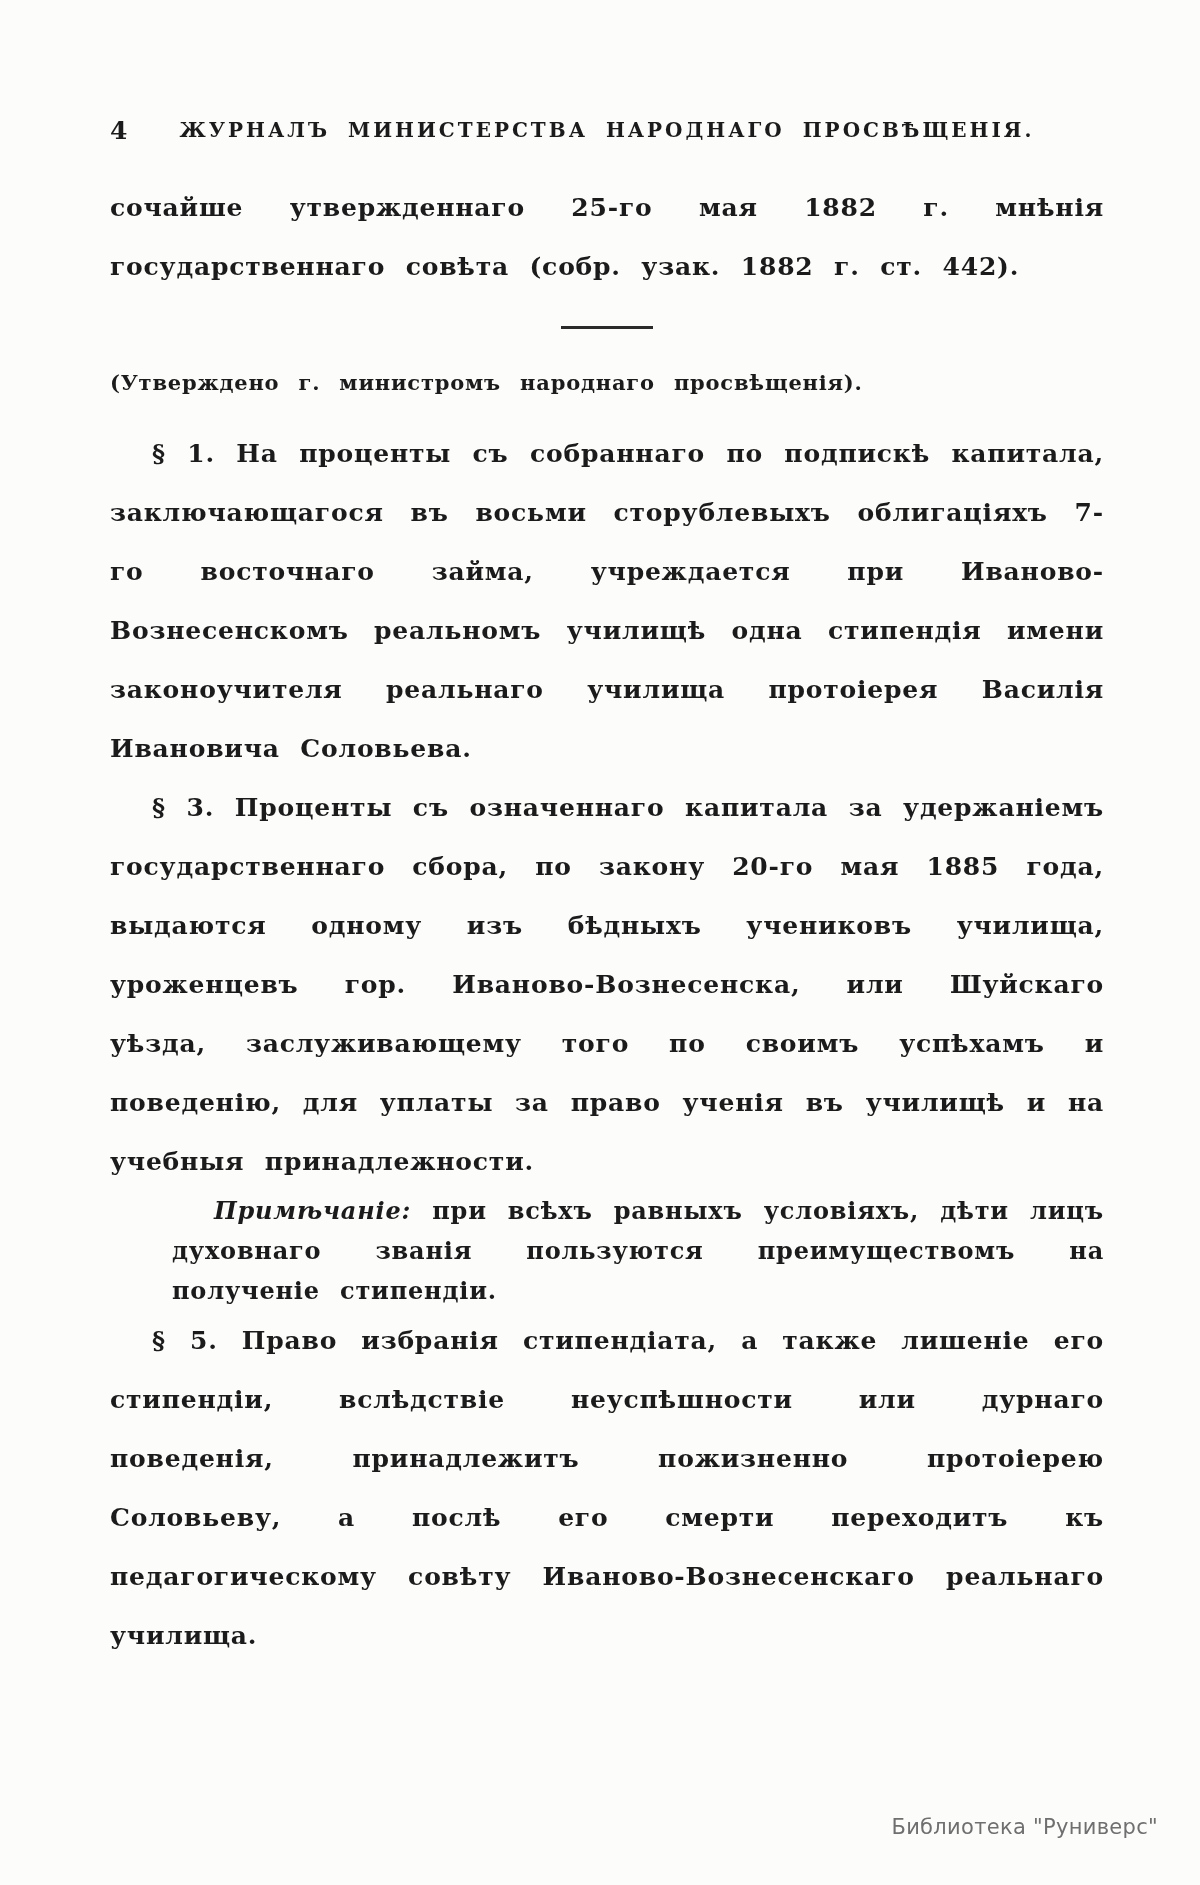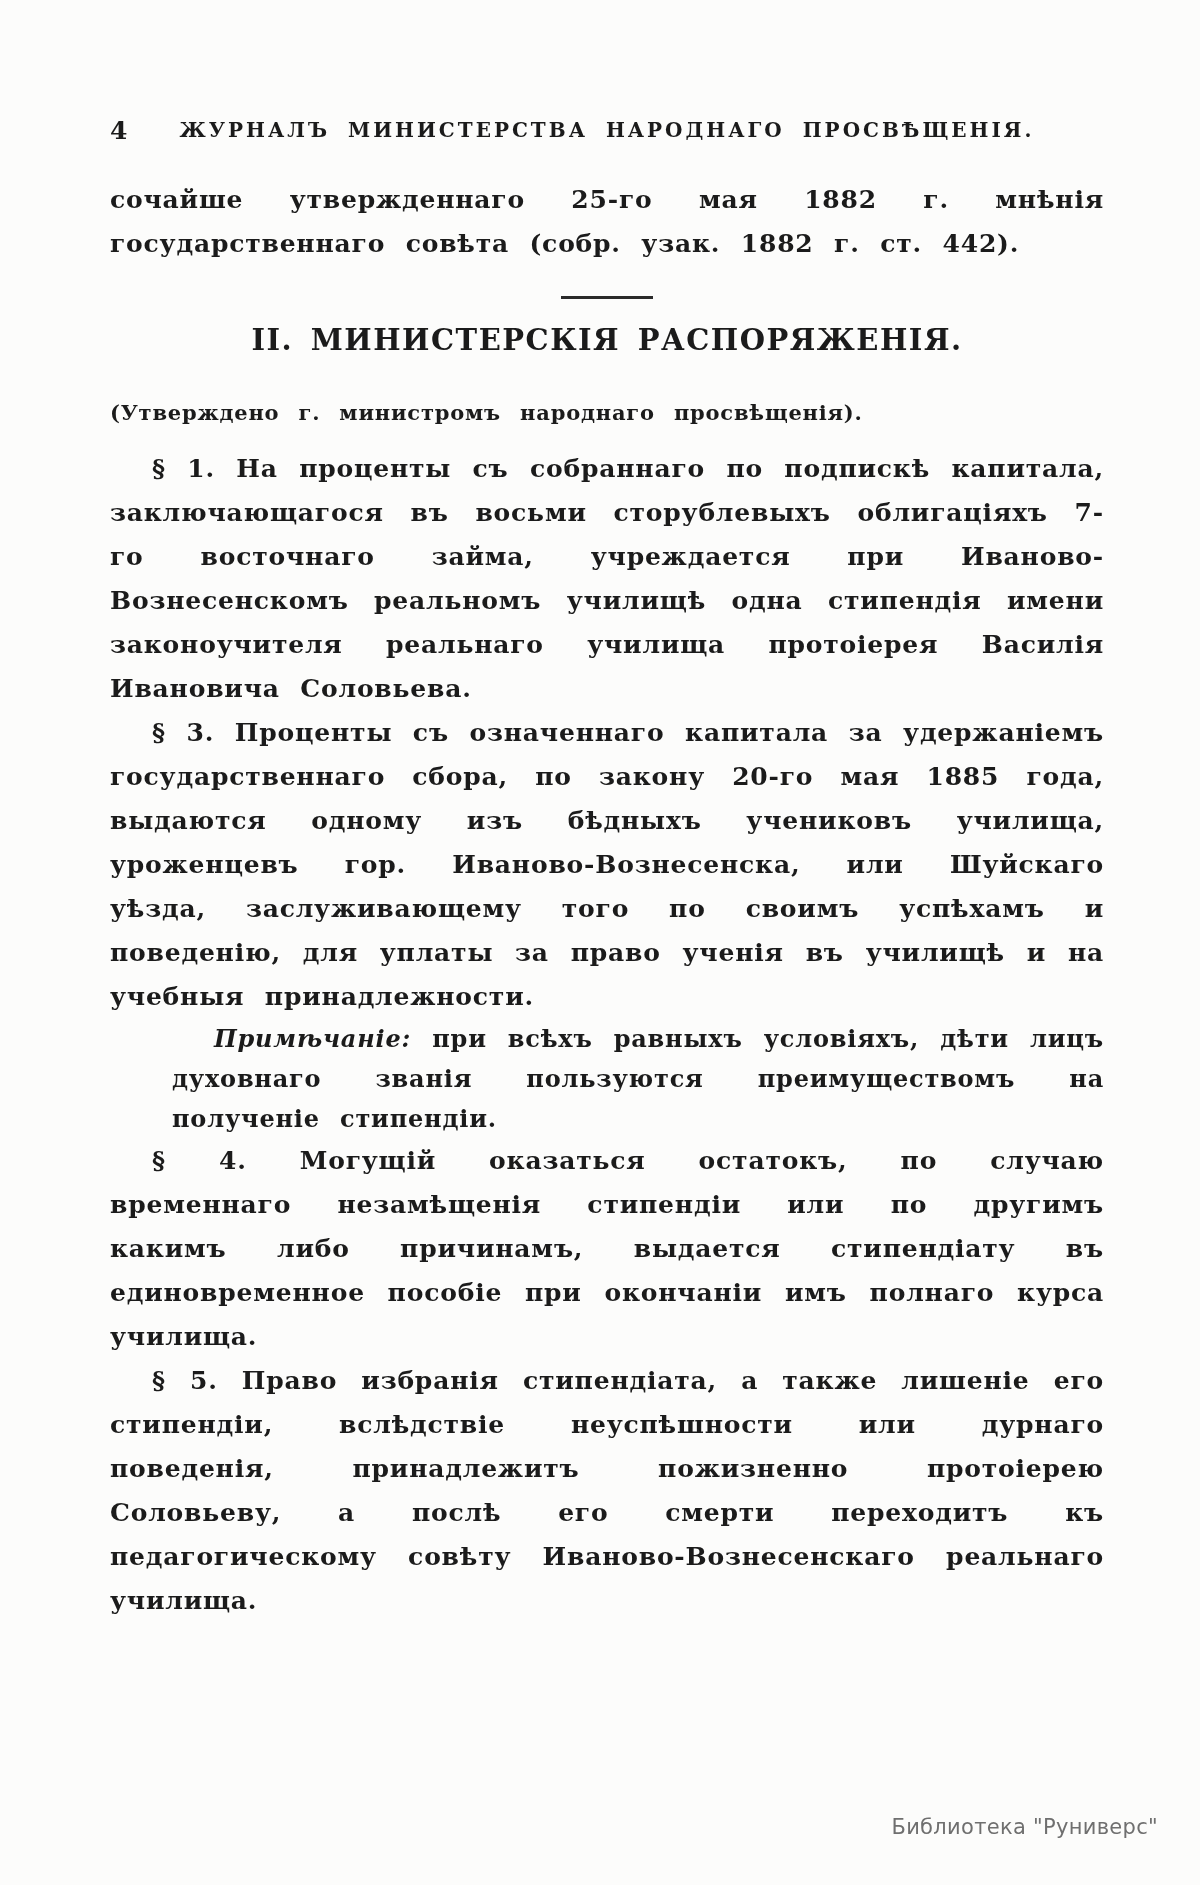--- a/index.html
+++ b/index.html
@@ -37,21 +37,21 @@
     left: 0;
     top: -2px;
     font-size: 25px;
     font-weight: bold;
     letter-spacing: 0;
   }
   .body-text p {
     margin: 0;
     font-size: 25px;
     font-weight: bold;
-    line-height: 44px;
+    line-height: 59px;
     text-align: justify;
     text-indent: 42px;
     letter-spacing: 0.8px;
     word-spacing: 11px;
   }
   .body-text p.no-indent {
     text-indent: 0;
   }
   .divider {
     width: 92px;
@@ -106,33 +106,31 @@
       <span>ЖУРНАЛЪ МИНИСТЕРСТВА НАРОДНАГО ПРОСВѢЩЕНІЯ.</span>
     </div>
 
     <div class="body-text">
 
       <p class="no-indent">сочайше утвержденнаго 25-го мая 1882 г. мнѣнія государственнаго совѣта (собр. узак. 1882 г. ст. 442).</p>
 
 
       <div class="divider"></div>
 
-      <div class="section-heading">II. МИНИСТЕРСКІЯ РАСПОРЯЖЕНІЯ.</div>
 
 
       <p class="approval-line">(Утверждено г. министромъ народнаго просвѣщенія).</p>
 
       <p>§ 1. На проценты съ собраннаго по подпискѣ капитала, заключающагося въ восьми сторублевыхъ облигаціяхъ 7-го восточнаго займа, учреждается при Иваново-Вознесенскомъ реальномъ училищѣ одна стипендія имени законоучителя реальнаго училища протоіерея Василія Ивановича Соловьева.</p>
 
 
       <p>§ 3. Проценты съ означеннаго капитала за удержаніемъ государственнаго сбора, по закону 20-го мая 1885 года, выдаются одному изъ бѣдныхъ учениковъ училища, уроженцевъ гор. Иваново-Вознесенска, или Шуйскаго уѣзда, заслуживающему того по своимъ успѣхамъ и поведенію, для уплаты за право ученія въ училищѣ и на учебныя принадлежности.</p>
 
       <p class="note"><em>Примѣчаніе:</em> <span>при всѣхъ равныхъ условіяхъ, дѣти лицъ духовнаго званія пользуются преимуществомъ на полученіе стипендіи.</span></p>
 
-      <p>§ 4. Могущій оказаться остатокъ, по случаю временнаго незамѣщенія стипендіи или по другимъ какимъ либо причинамъ, выдается стипендіату въ единовременное пособіе при окончаніи имъ полнаго курса училища.</p>
 
       <p>§ 5. Право избранія стипендіата, а также лишеніе его стипендіи, вслѣдствіе неуспѣшности или дурнаго поведенія, принадлежитъ пожизненно протоіерею Соловьеву, а послѣ его смерти переходитъ къ педагогическому совѣту Иваново-Вознесенскаго реальнаго училища.</p>
 
     </div>
   </div>
 
   <div class="watermark">Библиотека "Руниверс"</div>
 </div>
 
 </body></html>

